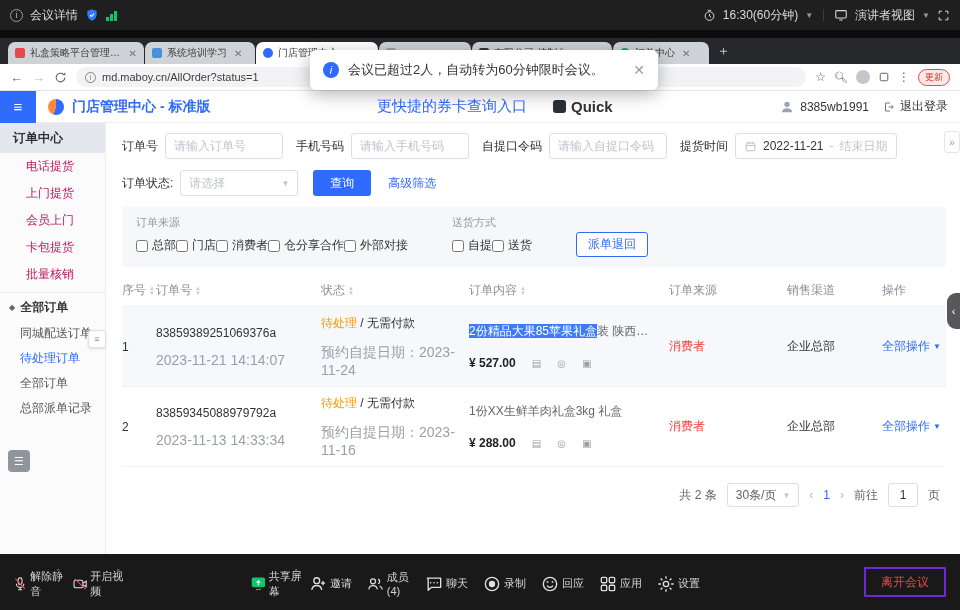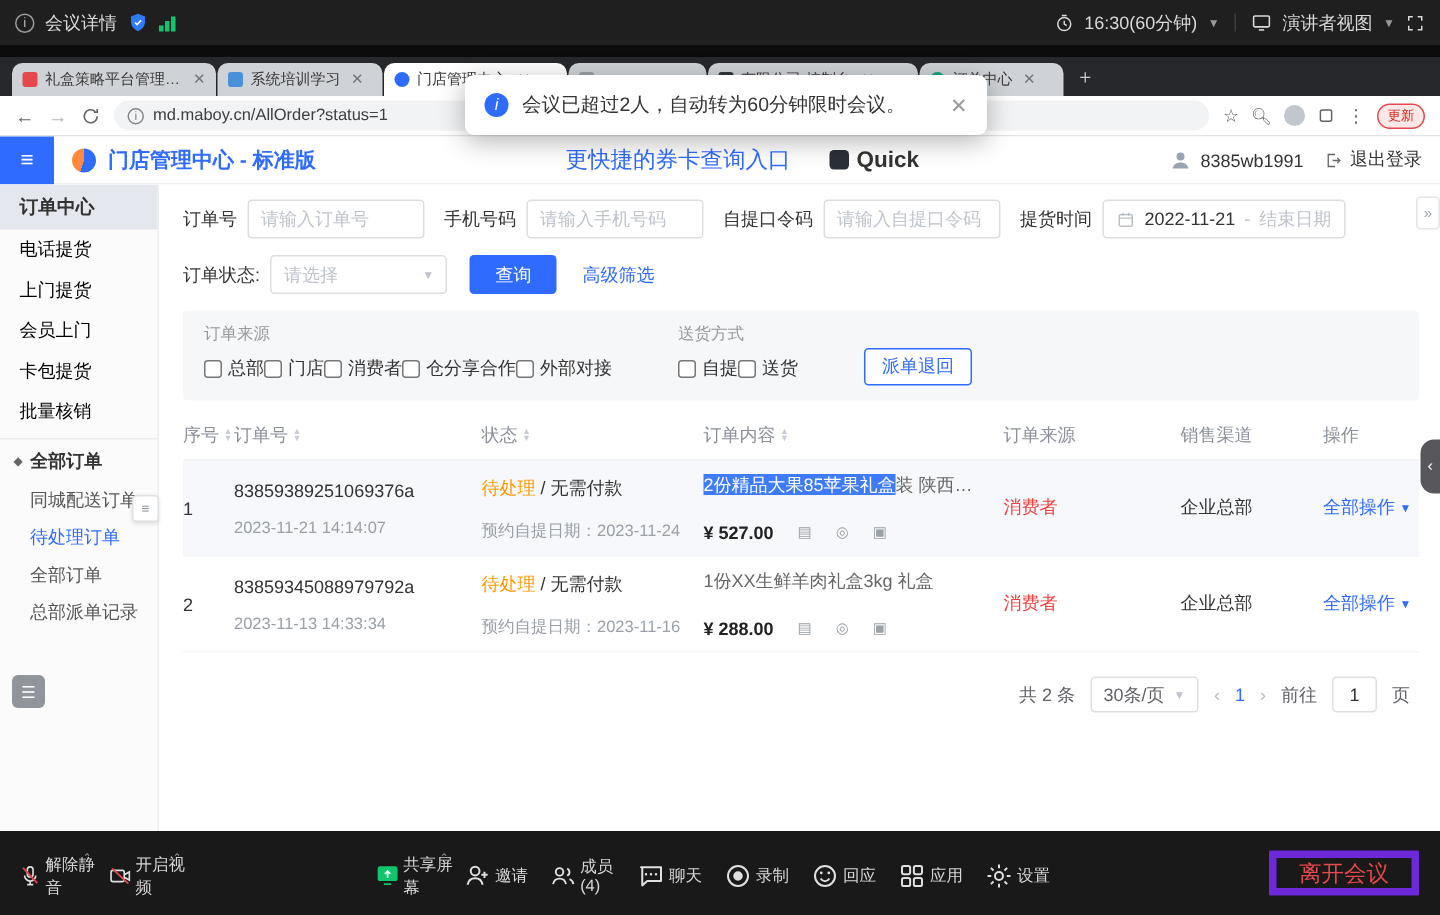--- a/index.html
+++ b/index.html
@@ -45,21 +45,21 @@
   .blue-link{color:#2f6bff}
   .quick-wrap{display:flex;align-items:center;gap:5px;color:#333;font-weight:bold}
   .quick-ic{width:13px;height:13px;border-radius:3px;background:#2b2f36}
   .hdr-right{display:flex;align-items:center;gap:14px;font-size:12px;color:#333;padding-right:12px}
   .u-wrap,.lo-wrap{display:flex;align-items:center;gap:5px}
 
   
   .page{flex:1;display:flex;overflow:hidden;background:#fff}
   .side{width:106px;background:#fbfbfc;border-right:1px solid #eee;font-size:12px;color:#444}
   .side-head{height:30px;background:#e4e7ed;display:flex;align-items:center;padding-left:13px;font-weight:bold;color:#333;font-size:12.5px}
-  .side-item{height:27px;display:flex;align-items:center;padding-left:13px;color:#000000}
+  .side-item{height:27px;display:flex;align-items:center;padding-left:26px;color:#be185d}
   .side-group{height:29px;display:flex;align-items:center;gap:5px;padding-left:9px;border-top:1px solid #ececec;margin-top:4px;color:#333;font-weight:bold}
   .side-group .bullet{color:#666;font-size:8px}
   .side-sub{height:25px;display:flex;align-items:center;padding-left:20px;color:#555}
   .side-sub.active{color:#2f6bff}
 
   .main{flex:1;padding:10px 14px 0 16px;position:relative}
   .frow{display:flex;align-items:center;gap:7px;font-size:12px;color:#333;margin-bottom:11px;white-space:nowrap}
   .flabel{margin-left:6px}
   .flabel:first-child{margin-left:0}
   .inp{width:118px;height:26px;border:1px solid #dcdee2;border-radius:3px;font-size:12px;padding:0 8px;color:#333;outline:none}
@@ -79,21 +79,21 @@
   .ck{display:flex;align-items:center;gap:4px}
   .ck input{width:12px;height:12px;accent-color:#2f6bff}
   .btn-outline{border:1px solid #2f6bff;color:#2f6bff;background:#fff;height:25px;padding:0 11px;border-radius:3px;font-size:12px;margin-top:17px}
 
   .thead,.trow{display:grid;grid-template-columns:34px 165px 148px 200px 118px 95px 1fr;align-items:center}
   .thead{height:32px;font-size:12px;color:#8a8f99;border-bottom:1px solid #f0f1f3}
   .th{display:flex;align-items:center;gap:3px}
   .sorter{display:inline-flex;flex-direction:column;font-size:6px;line-height:5px;color:#c8ccd4}
   .trow{border-bottom:1px solid #f2f3f5;font-size:12px;color:#333;padding:8px 0;min-height:50px}
   .trow.hl{background:#f6f8fb}
-  .cell2 .l2{color:#9aa0a8;font-size:11px;margin-top:12px}
+  .cell2 .l2{color:#9aa0a8;font-size:14px;margin-top:12px}
   .status-line .st{color:#ff9800}
   .sel{background:#3e7bfa;color:#fff}
   .sel:empty{display:none}
   .content-rest{color:#666}
   .price-line{margin-top:16px;display:flex;align-items:center;gap:16px}
   .price{font-weight:bold;color:#222}
   .mini-ic{color:#9aa0a6;font-size:10px}
   .src-red{color:#f0413e}
   .op{color:#2f6bff;display:flex;align-items:center;gap:3px}
 
@@ -111,21 +111,21 @@
   .toast{position:absolute;left:310px;top:50px;width:348px;height:40px;background:#fff;border-radius:6px;box-shadow:0 4px 18px rgba(0,0,0,.3);display:flex;align-items:center;gap:9px;padding:0 13px;font-size:13px;color:#333;z-index:60}
   .toast .tinfo{width:16px;height:16px;border-radius:50%;background:#2f6bff;color:#fff;font-size:11px;font-style:italic;display:flex;align-items:center;justify-content:center;flex:0 0 auto}
   .toast .tclose{margin-left:auto;color:#9a9a9a;font-size:14px}
 
   
   .meet-bottom{position:absolute;left:0;right:0;bottom:0;height:56px;background:#191919;display:flex;align-items:center;color:#d6d6d6}
   .bt-left{display:flex;margin-left:12px;gap:6px}
   .bt-center{position:absolute;left:50%;transform:translateX(-50%);display:flex;gap:4px}
   .tool{width:54px;display:flex;flex-direction:row;align-items:center;gap:2px;font-size:11px;position:relative;padding-top:3px}
   .tool .dev-caret{position:absolute;right:5px;top:2px;font-size:7px;color:#9a9a9a}
-  .leave-btn{margin-left:auto;margin-right:14px;border:5px solid #6d28d9;color:#e5484d;background:transparent;border-radius:1px;height:30px;padding:0 15px;font-size:15px}
+  .leave-btn{margin-left:auto;margin-right:14px;border:2px solid #6d28d9;color:#e5484d;background:transparent;border-radius:1px;height:30px;padding:0 15px;font-size:12px}
 </style>
 </head>
 <body>
 
 <div class="screen">
 
   <div class="meet-top">
     <div class="mt-left">
       <span class="info-circle">i</span>
       <span>会议详情</span>

